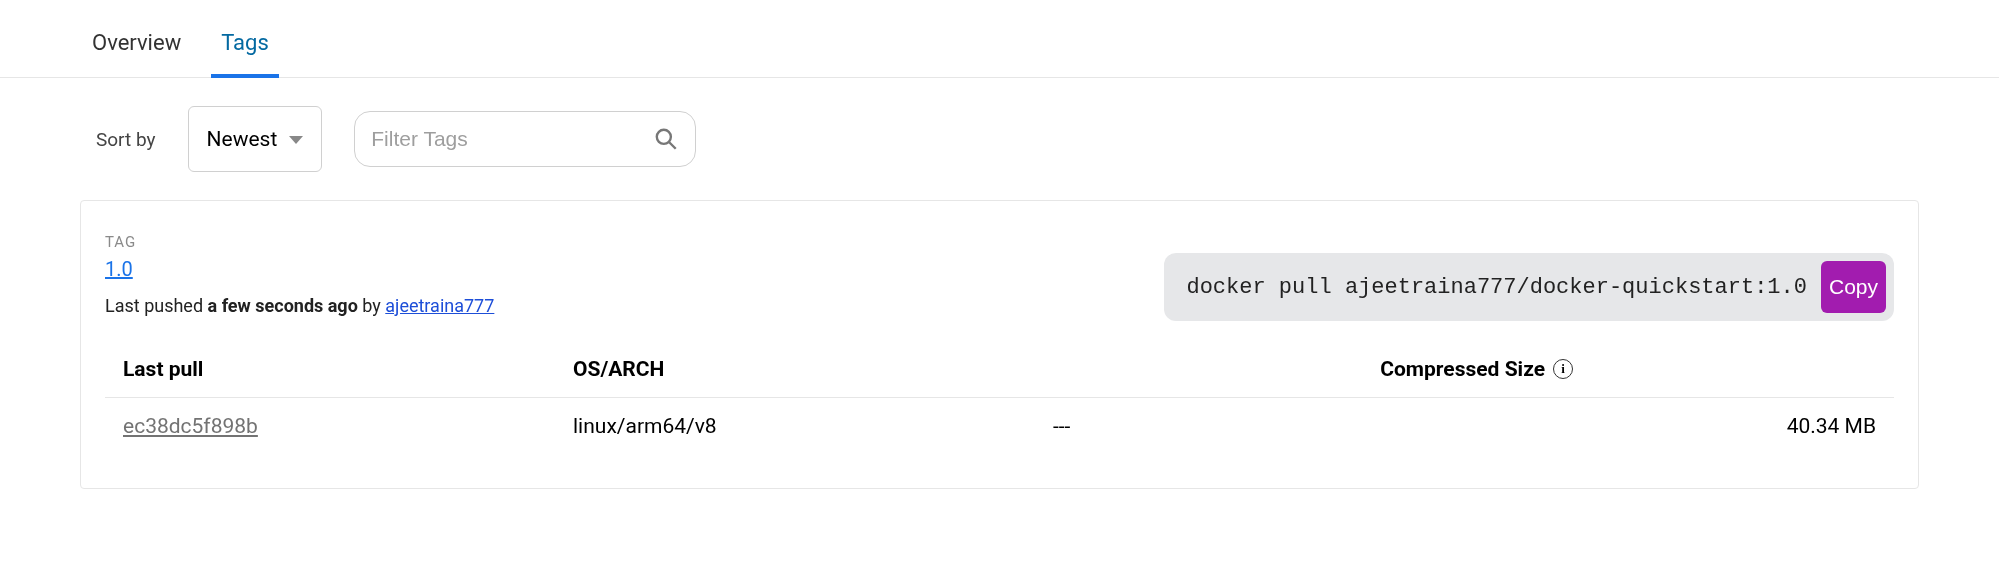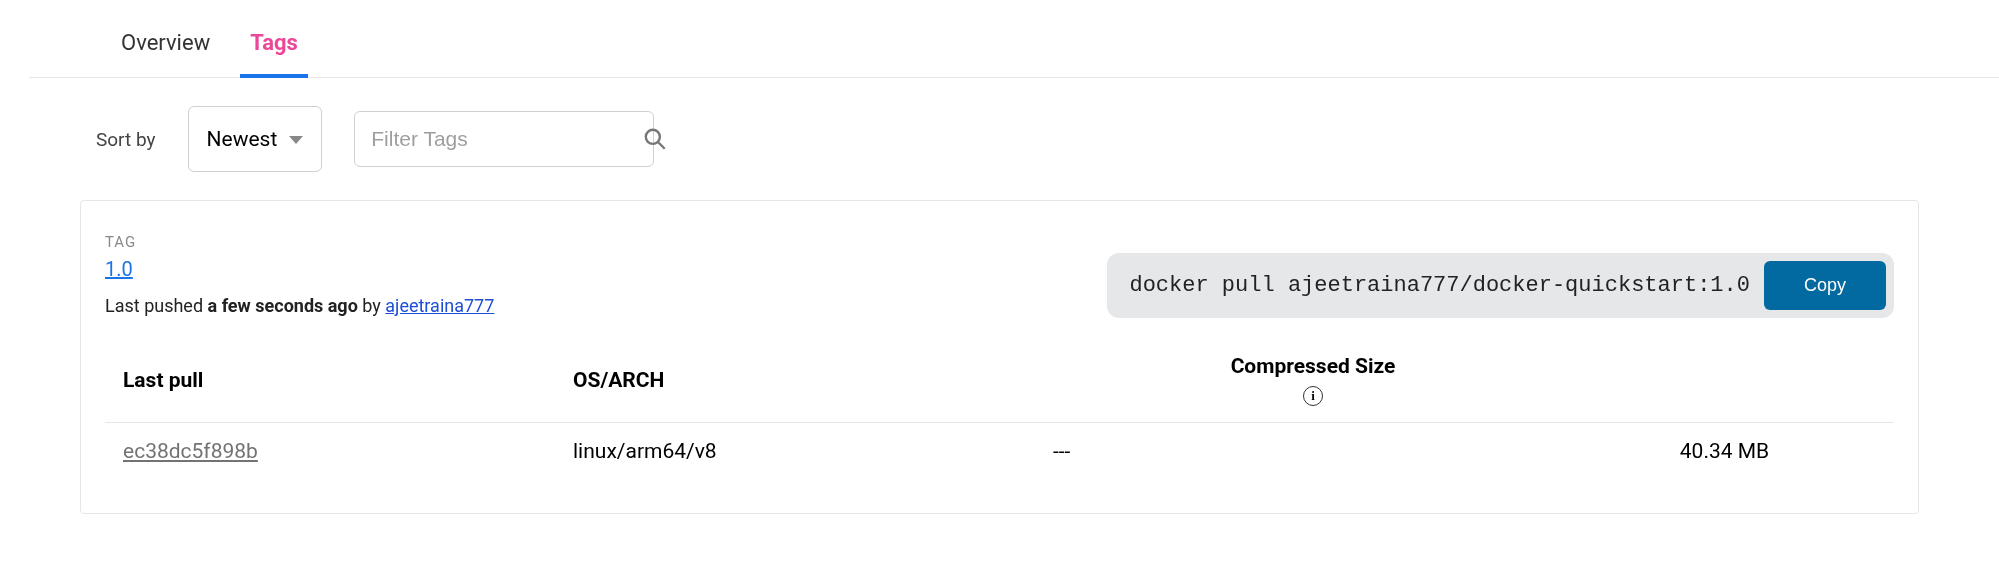--- a/index.html
+++ b/index.html
@@ -12,32 +12,31 @@
 
   .container { width: 1999px; }
 
   
   .tabs {
     display: flex;
     gap: 40px;
     padding: 0 0 0 92px;
     border-bottom: 1px solid #e6e6e6;
     align-items: center;
-    margin-left: 29px;
   }
   .tab {
     padding: 30px 0 22px 0;
     font-size: 22px;
     color: #333;
     cursor: pointer;
     position: relative;
   }
   .tab.active {
-    font-weight: 700;
-    color: #ec4899;
+    font-weight: 400;
+    color: #0369a1;
   }
   .tab.active::after {
     content: "";
     position: absolute;
     left: -10px; right: -10px; bottom: -1px;
     height: 4px;
     background: #1a73e8;
   }
 
   
@@ -62,23 +61,23 @@
     width: 0; height: 0;
     border-left: 7px solid transparent;
     border-right: 7px solid transparent;
     border-top: 8px solid #888;
     margin-top: 2px;
   }
   .filter-box {
     display: flex;
     align-items: center;
     border: 1px solid #d0d0d0;
-    border-radius: 6px;
+    border-radius: 16px;
     padding: 0 16px;
-    width: 300px;
+    width: 342px;
     height: 56px;
   }
   .filter-box input {
     border: none;
     outline: none;
     font-size: 21px;
     flex: 1;
     color: #000;
   }
   .filter-box input::placeholder { color: #9e9e9e; }
@@ -132,26 +131,26 @@
     gap: 14px;
     margin-top: 20px;
   }
   .pull-cmd {
     font-family: "SFMono-Regular", Consolas, "Liberation Mono", Menlo, monospace;
     font-size: 22px;
     color: #222;
     white-space: pre;
   }
   .copy-btn {
-    background: #0369a1;
+    background: #a21caf;
     color: #fff;
     border: none;
     border-radius: 6px;
-    padding: 14px 40px;
-    font-size: 18px;
+    padding: 14px 8px;
+    font-size: 21px;
     cursor: pointer;
   }
 
   
   .tag-table { margin-top: 20px; }
   .trow {
     display: grid;
     grid-template-columns: 450px 480px 520px 1fr;
     padding: 16px 18px;
     align-items: center;
@@ -161,21 +160,20 @@
     font-weight: 700;
     font-size: 21px;
   }
   .trow.body { font-size: 21px; }
   .col-size {
     text-align: right;
     display: flex;
     justify-content: flex-end;
     align-items: center;
     gap: 8px;
-    flex-direction: column;
   }
   .info-icon {
     display: inline-flex;
     align-items: center;
     justify-content: center;
     width: 20px; height: 20px;
     border: 1.7px solid #333;
     border-radius: 50%;
     font-size: 13px;
     cursor: pointer;

